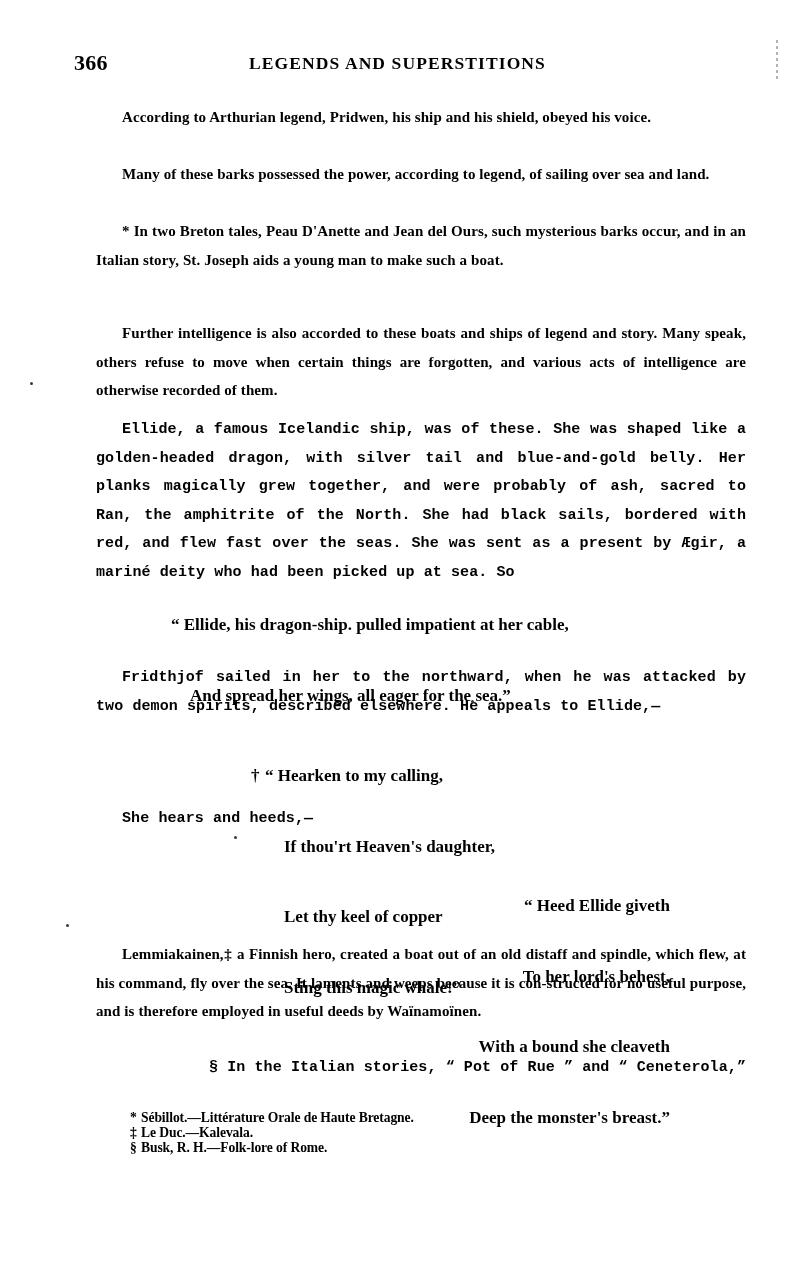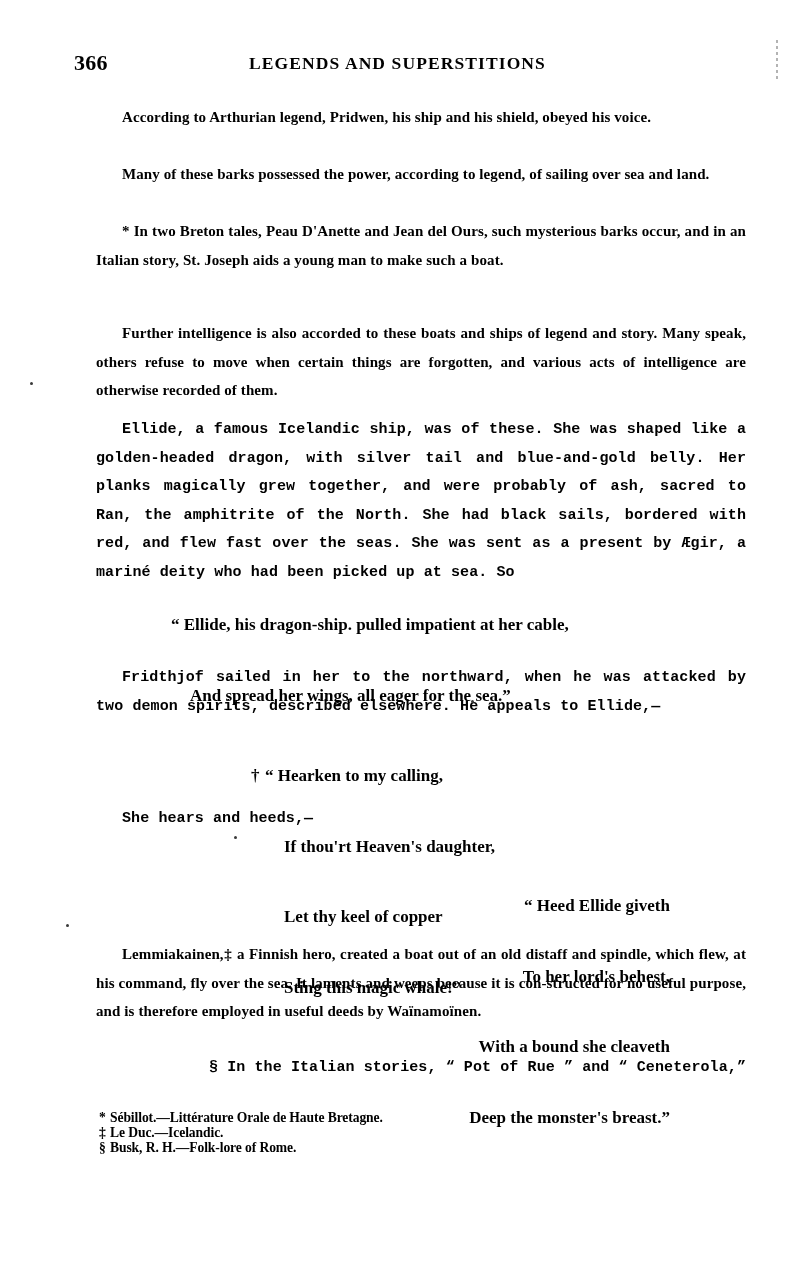--- a/index.html
+++ b/index.html
@@ -110,20 +110,21 @@
     top: 1110px;
     width: 560px;
     font-size: 13.6px;
     line-height: 15.2px;
     font-weight: bold;
     letter-spacing: -0.1px;
   }
   .footnotes .fn {
     display: block;
     white-space: nowrap;
+    margin-left: 31px;
   }
   .footnotes .fnmark {
     display: inline-block;
     width: 11px;
   }
 
   
   .speck {
     position: absolute;
     background: #3a3a3a;
@@ -201,21 +202,21 @@
   <div class="blk" style="top:940px;">
     <span class="ind">Lemmiakainen,‡ a Finnish hero, created a boat out of an old distaff and spindle, which flew, at his command, fly over the sea.  It laments and weeps because it is con-structed for no useful purpose, and is therefore employed in useful deeds by Waïnamoïnen.</span>
   </div>
 
   <div class="blk noj" style="top:1054px;text-align:right;">
     <span class="ind">§ In the Italian stories, “ Pot of Rue ” and “ Ceneterola,”</span>
   </div>
 
   <div class="footnotes">
     <span class="fn"><span class="fnmark">*</span><span>Sébillot.—Littérature Orale de Haute Bretagne.</span></span>
-    <span class="fn"><span class="fnmark">‡</span><span>Le Duc.—Icelandic.</span></span>
+    <span class="fn"><span class="fnmark">‡</span><span>Le Duc.—Kalevala.</span></span>
     <span class="fn"><span class="fnmark">§</span><span>Busk, R. H.—Folk-lore of Rome.</span></span>
   </div>
 
   <span class="speck" style="left:30px;  top:382px; width:3px; height:3px;"></span>
   <span class="speck" style="left:66px;  top:924px; width:3px; height:3px;"></span>
   <span class="speck" style="left:234px; top:836px; width:3px; height:3px;"></span>
   <span class="speck" style="left:471px; top:700px; width:3px; height:3px;"></span>
 
 </div>
 

